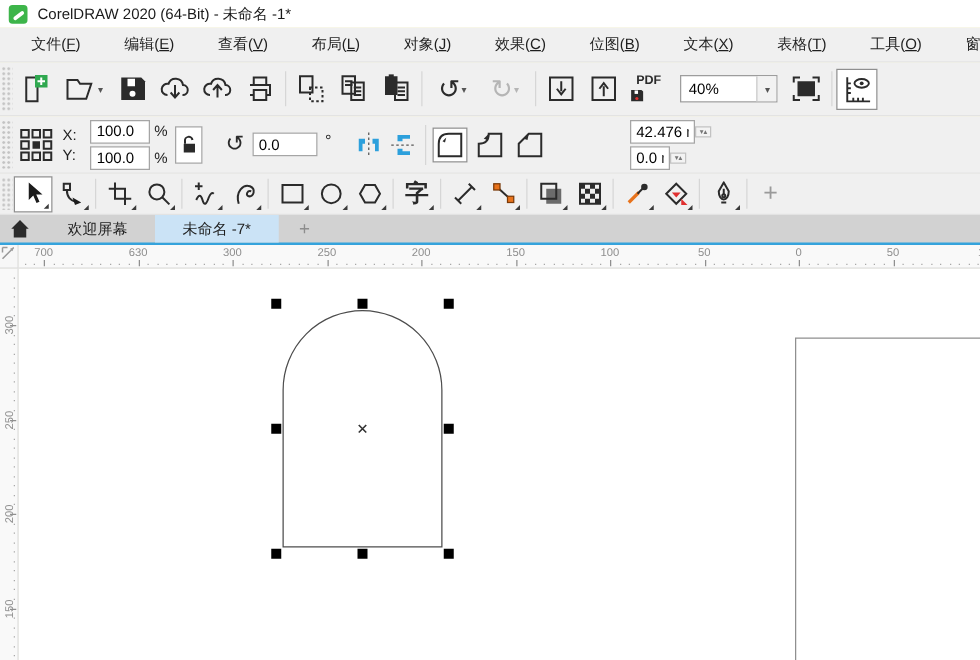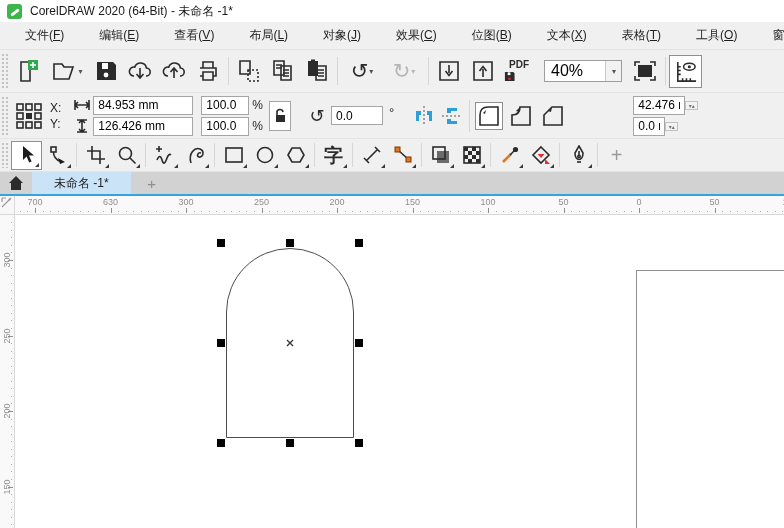--- a/index.html
+++ b/index.html
@@ -25,21 +25,21 @@
   .tbtn { width:34px; height:36px; display:flex; align-items:center; justify-content:center; flex:0 0 auto; position:relative; }
   .tbtn svg { display:block; }
   .caret { font-size:8px; color:#555; margin-left:1px; }
   .caret.dis { color:#b5b5b5; }
   .glyph-undo { font-size:21px; line-height:20px; color:#2b2b2b; font-family:"DejaVu Sans",sans-serif; }
   .glyph-undo.dis { color:#b5b5b5; }
 
   
   .std-toolbar { top:50px; height:43px; border-bottom:1px solid #e3e3e3; }
   .zoom-combo { display:flex; align-items:center; height:22px; background:#fff; border:1px solid #9d9d9d; margin:0 6px; }
-  .zoom-combo input { width:60px; height:20px; border:0; outline:0; padding-left:6px; font-size:16px; font-family:inherit; background:transparent; }
+  .zoom-combo input { width:60px; height:20px; border:0; outline:0; padding-left:6px; font-size:12px; font-family:inherit; background:transparent; }
   .zoom-combo .combo-btn { width:16px; height:20px; border-left:1px solid #c9c9c9; display:flex; align-items:center; justify-content:center; background:#f2f2f2; }
   .pressed { border:1px solid #8f8f8f; background:#ffffff; }
   .pdf-btn { width:38px; flex-direction:column; font-weight:bold; font-size:10px; line-height:10px; color:#2b2b2b; }
 
   
   .prop-bar { top:93px; height:46px; border-bottom:1px solid #e3e3e3; }
   .prop-col { display:flex; flex-direction:column; justify-content:center; gap:2px; }
   .prop-row { display:flex; align-items:center; }
   .fld { height:19px; background:#fff; border:1px solid #a5a5a5; font-size:12px; font-family:inherit; padding:0 4px; outline:0; }
   .fld-lbl { font-size:12px; color:#1f1f1f; margin:0 3px; }
@@ -256,34 +256,20 @@
 
     <div class="prop-col">
       <div class="prop-row">
         <span class="fld-lbl">X:</span>
       </div>
       <div class="prop-row">
         <span class="fld-lbl">Y:</span>
       </div>
     </div>
 
-    <div class="prop-col" style="margin-left:10px">
-      <div class="prop-row">
-        <svg width="16" height="12" viewBox="0 0 16 12">
-          <path d="M1 1v10M15 1v10M1 6h14M4 3L1 6l3 3M12 3l3 3-3 3" class="icon-stroke" stroke-width="1.2"></path>
-        </svg>
-        <input class="fld" style="width: 100px; margin-left: 3px;" value="84.953 mm">
-      </div>
-      <div class="prop-row">
-        <svg width="16" height="14" viewBox="0 0 16 14">
-          <path d="M3 1h10M3 13h10M8 1v12M5 4L8 1l3 3M5 10l3 3 3-3" class="icon-stroke" stroke-width="1.2"></path>
-        </svg>
-        <input class="fld" style="width: 100px; margin-left: 3px;" value="126.426 mm">
-      </div>
-    </div>
 
     <div class="prop-col" style="margin-left:8px">
       <div class="prop-row">
         <input class="fld" style="width: 48px;" value="100.0">
         <span class="pct">%</span>
       </div>
       <div class="prop-row">
         <input class="fld" style="width: 48px;" value="100.0">
         <span class="pct">%</span>
       </div>
@@ -497,21 +483,22 @@
       <span class="plus-glyph">+</span>
     </div>
   </div>
 
   <div class="tabbar">
     <div class="home-tab">
       <svg width="16" height="16" viewBox="0 0 16 16">
         <polygon points="8,1 15,8 13,8 13,15 3,15 3,8 1,8" fill="#2b2b2b"></polygon>
       </svg>
     </div>
-    <div class="doc-tab active">未命名 -1*</div>
+    <div class="doc-tab">欢迎屏幕</div>
+    <div class="doc-tab active">未命名 -7*</div>
     <div class="newtab">+</div>
   </div>
 
   <div class="ruler-corner">
     <svg width="13" height="13" viewBox="0 0 13 13">
       <path d="M2 11L11 2M2 2h4M2 2v4" stroke="#9a9a9a" stroke-width="1.2" fill="none"></path>
       <path d="M11 2l-3 1 2 2z" fill="#9a9a9a"></path>
     </svg>
   </div>
   <div class="h-ruler" id="hruler">

